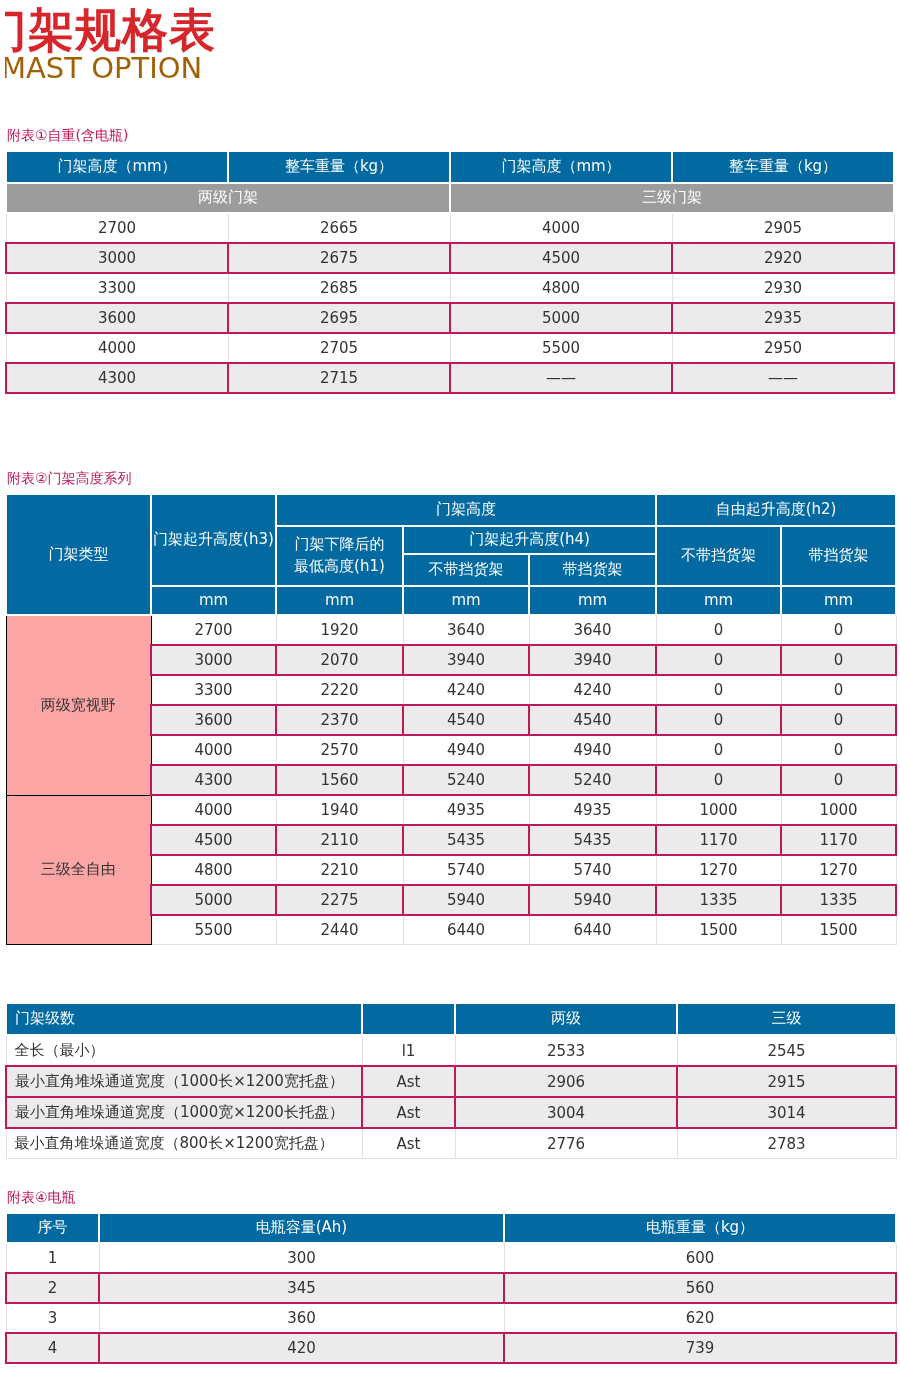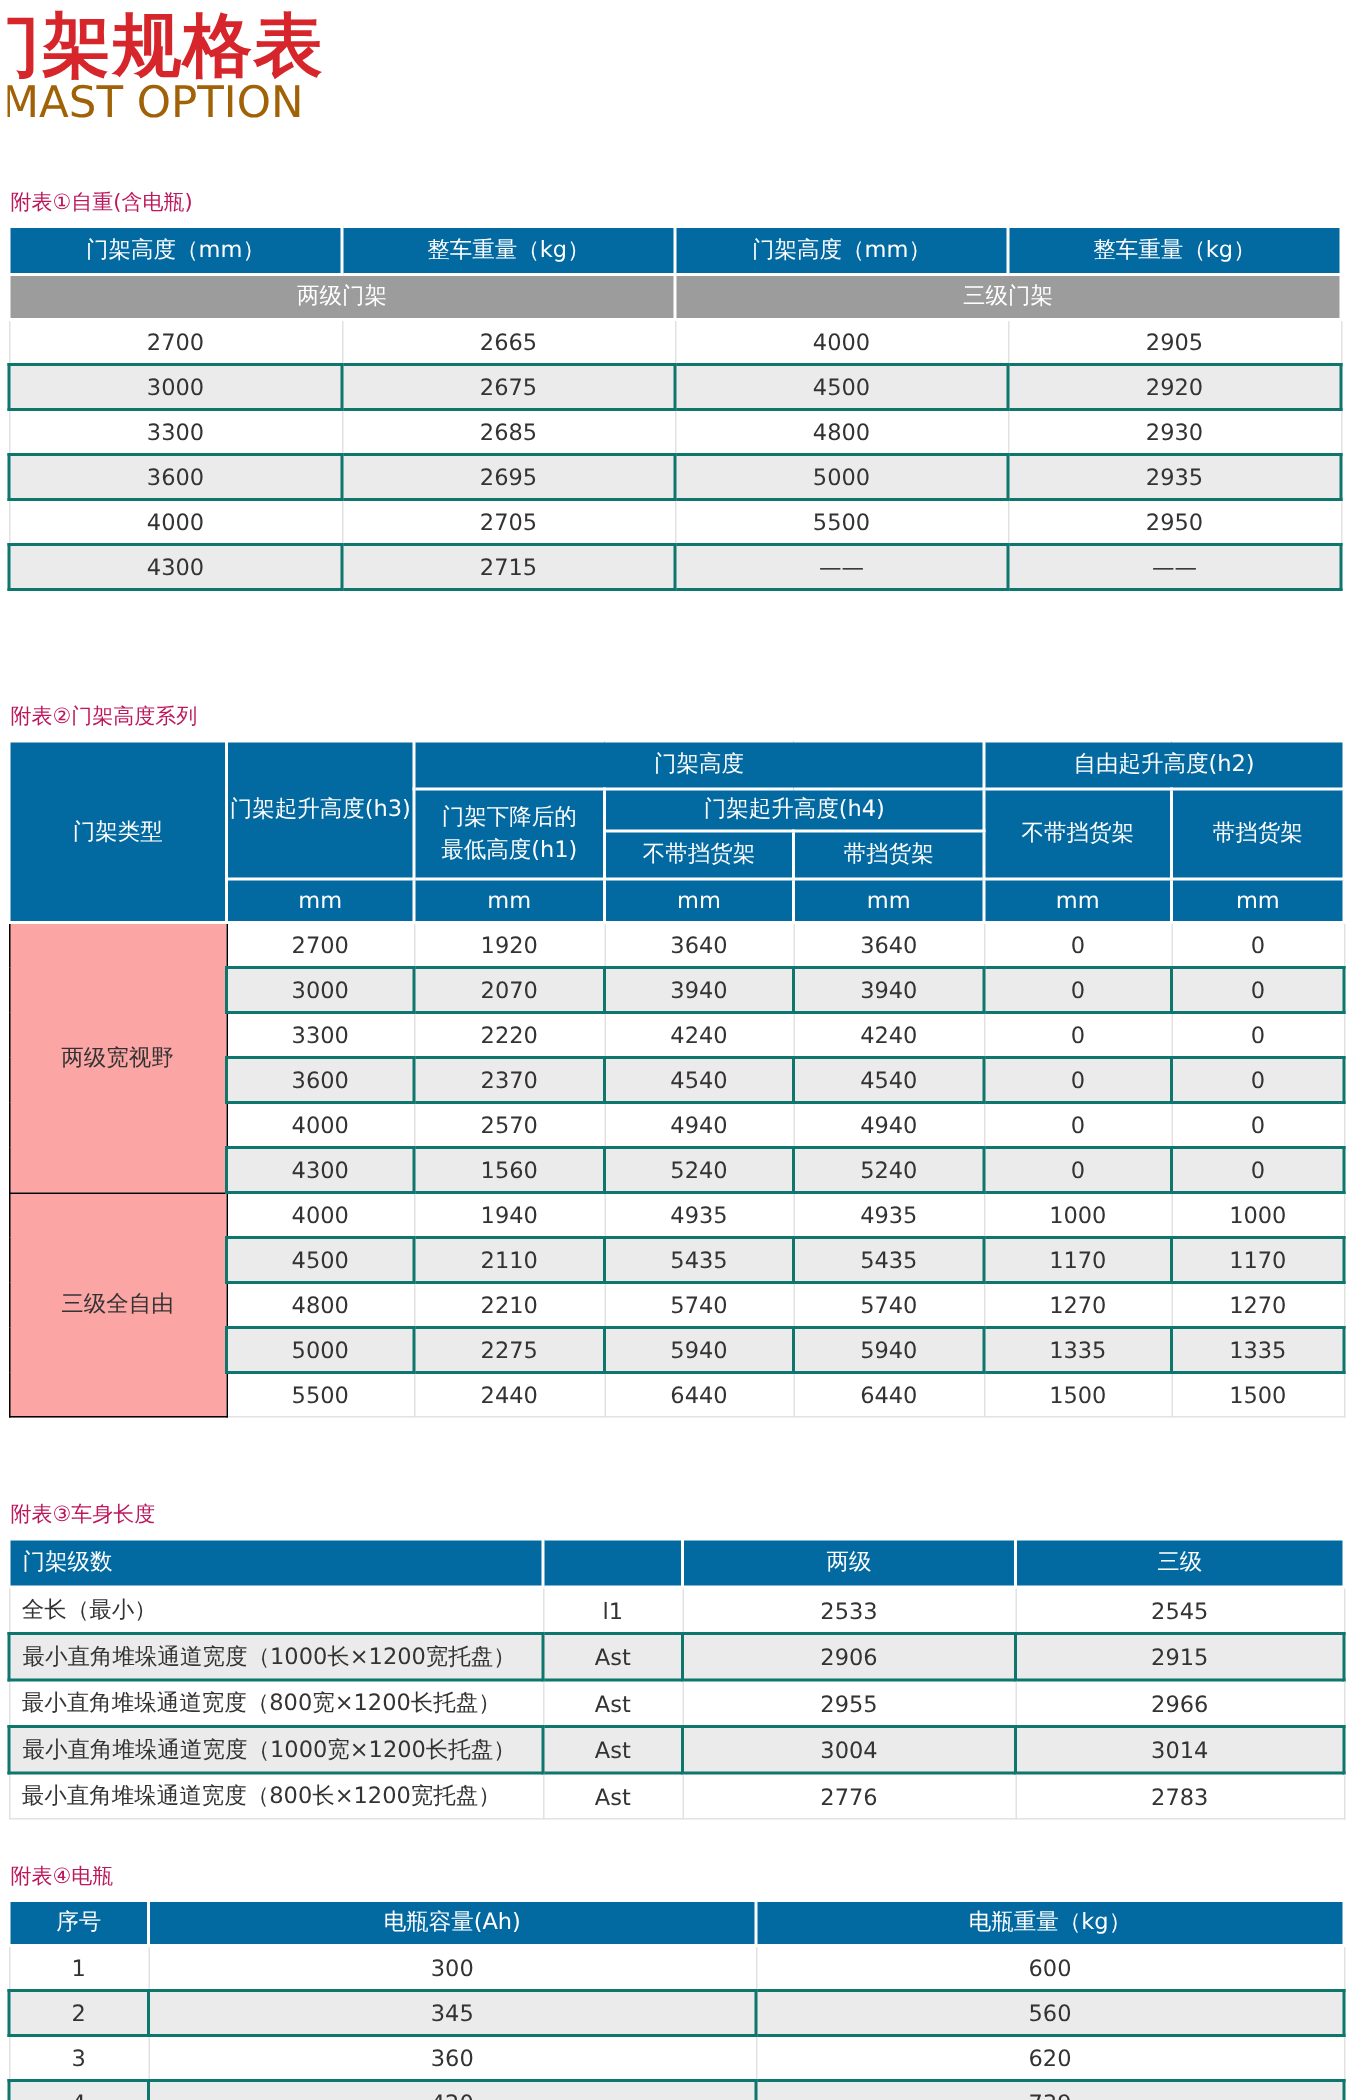--- a/index.html
+++ b/index.html
@@ -20,21 +20,21 @@
   .sec3{margin-top:57px}
   .sec4{margin-top:30px}
   .tbl-caption{font-size:14px;line-height:16px;color:#be185d;padding:0 2px 7px;text-align:left}
   
   table{border-collapse:collapse;width:890px;table-layout:fixed}
   th{background:#0369a1;color:#fff;font-weight:400;font-size:15px;
      border:2px solid #fff;padding:0;text-align:center;line-height:1.45}
   th.mid{background:#9c9c9c}
   td{font-size:15px;text-align:center;padding:0;height:28px;
      border:1px solid #e2e2e2;color:#333;background:#fff}
-  tr.stripe td{background:#ebebeb;border:2px solid #0f766e}
+  tr.stripe td{background:#ebebeb;border:2px solid #be185d}
   td.type-cell{background:#fca5a5;border:1px solid #000000}
   
   .t1 tr.hr1 th{height:30px}
   .t1 tr.hr2 th{height:28px}
   
   .t2 tr.hr1 th{height:30px}
   .t2 tr.hr2 th{height:26px}
   .t2 tr.hr3 th{height:30px}
   .t2 tr.hr4 th{height:27px}
   
@@ -238,21 +238,20 @@
           <td>6440</td>
           <td>6440</td>
           <td>1500</td>
           <td>1500</td>
         </tr>
       </tbody>
     </table>
   </section>
 
   <section class="sec3">
-    <div class="tbl-caption">附表③车身长度</div>
     <table class="t3">
       <colgroup>
         <col style="width:356px">
           <col style="width:93px">
           <col style="width:222px">
           <col style="width:219px">
       </colgroup>
       <thead>
         <tr>
           <th class="lbl">门架级数</th>
@@ -266,26 +265,20 @@
           <td class="lbl">全长（最小）</td>
           <td>l1</td>
           <td>2533</td>
           <td>2545</td>
         </tr>
         <tr class="stripe">
           <td class="lbl">最小直角堆垛通道宽度（1000长×1200宽托盘）</td>
           <td>Ast</td>
           <td>2906</td>
           <td>2915</td>
-        </tr>
-        <tr>
-          <td class="lbl">最小直角堆垛通道宽度（800宽×1200长托盘）</td>
-          <td>Ast</td>
-          <td>2955</td>
-          <td>2966</td>
         </tr>
         <tr class="stripe">
           <td class="lbl">最小直角堆垛通道宽度（1000宽×1200长托盘）</td>
           <td>Ast</td>
           <td>3004</td>
           <td>3014</td>
         </tr>
         <tr>
           <td class="lbl">最小直角堆垛通道宽度（800长×1200宽托盘）</td>
           <td>Ast</td>

